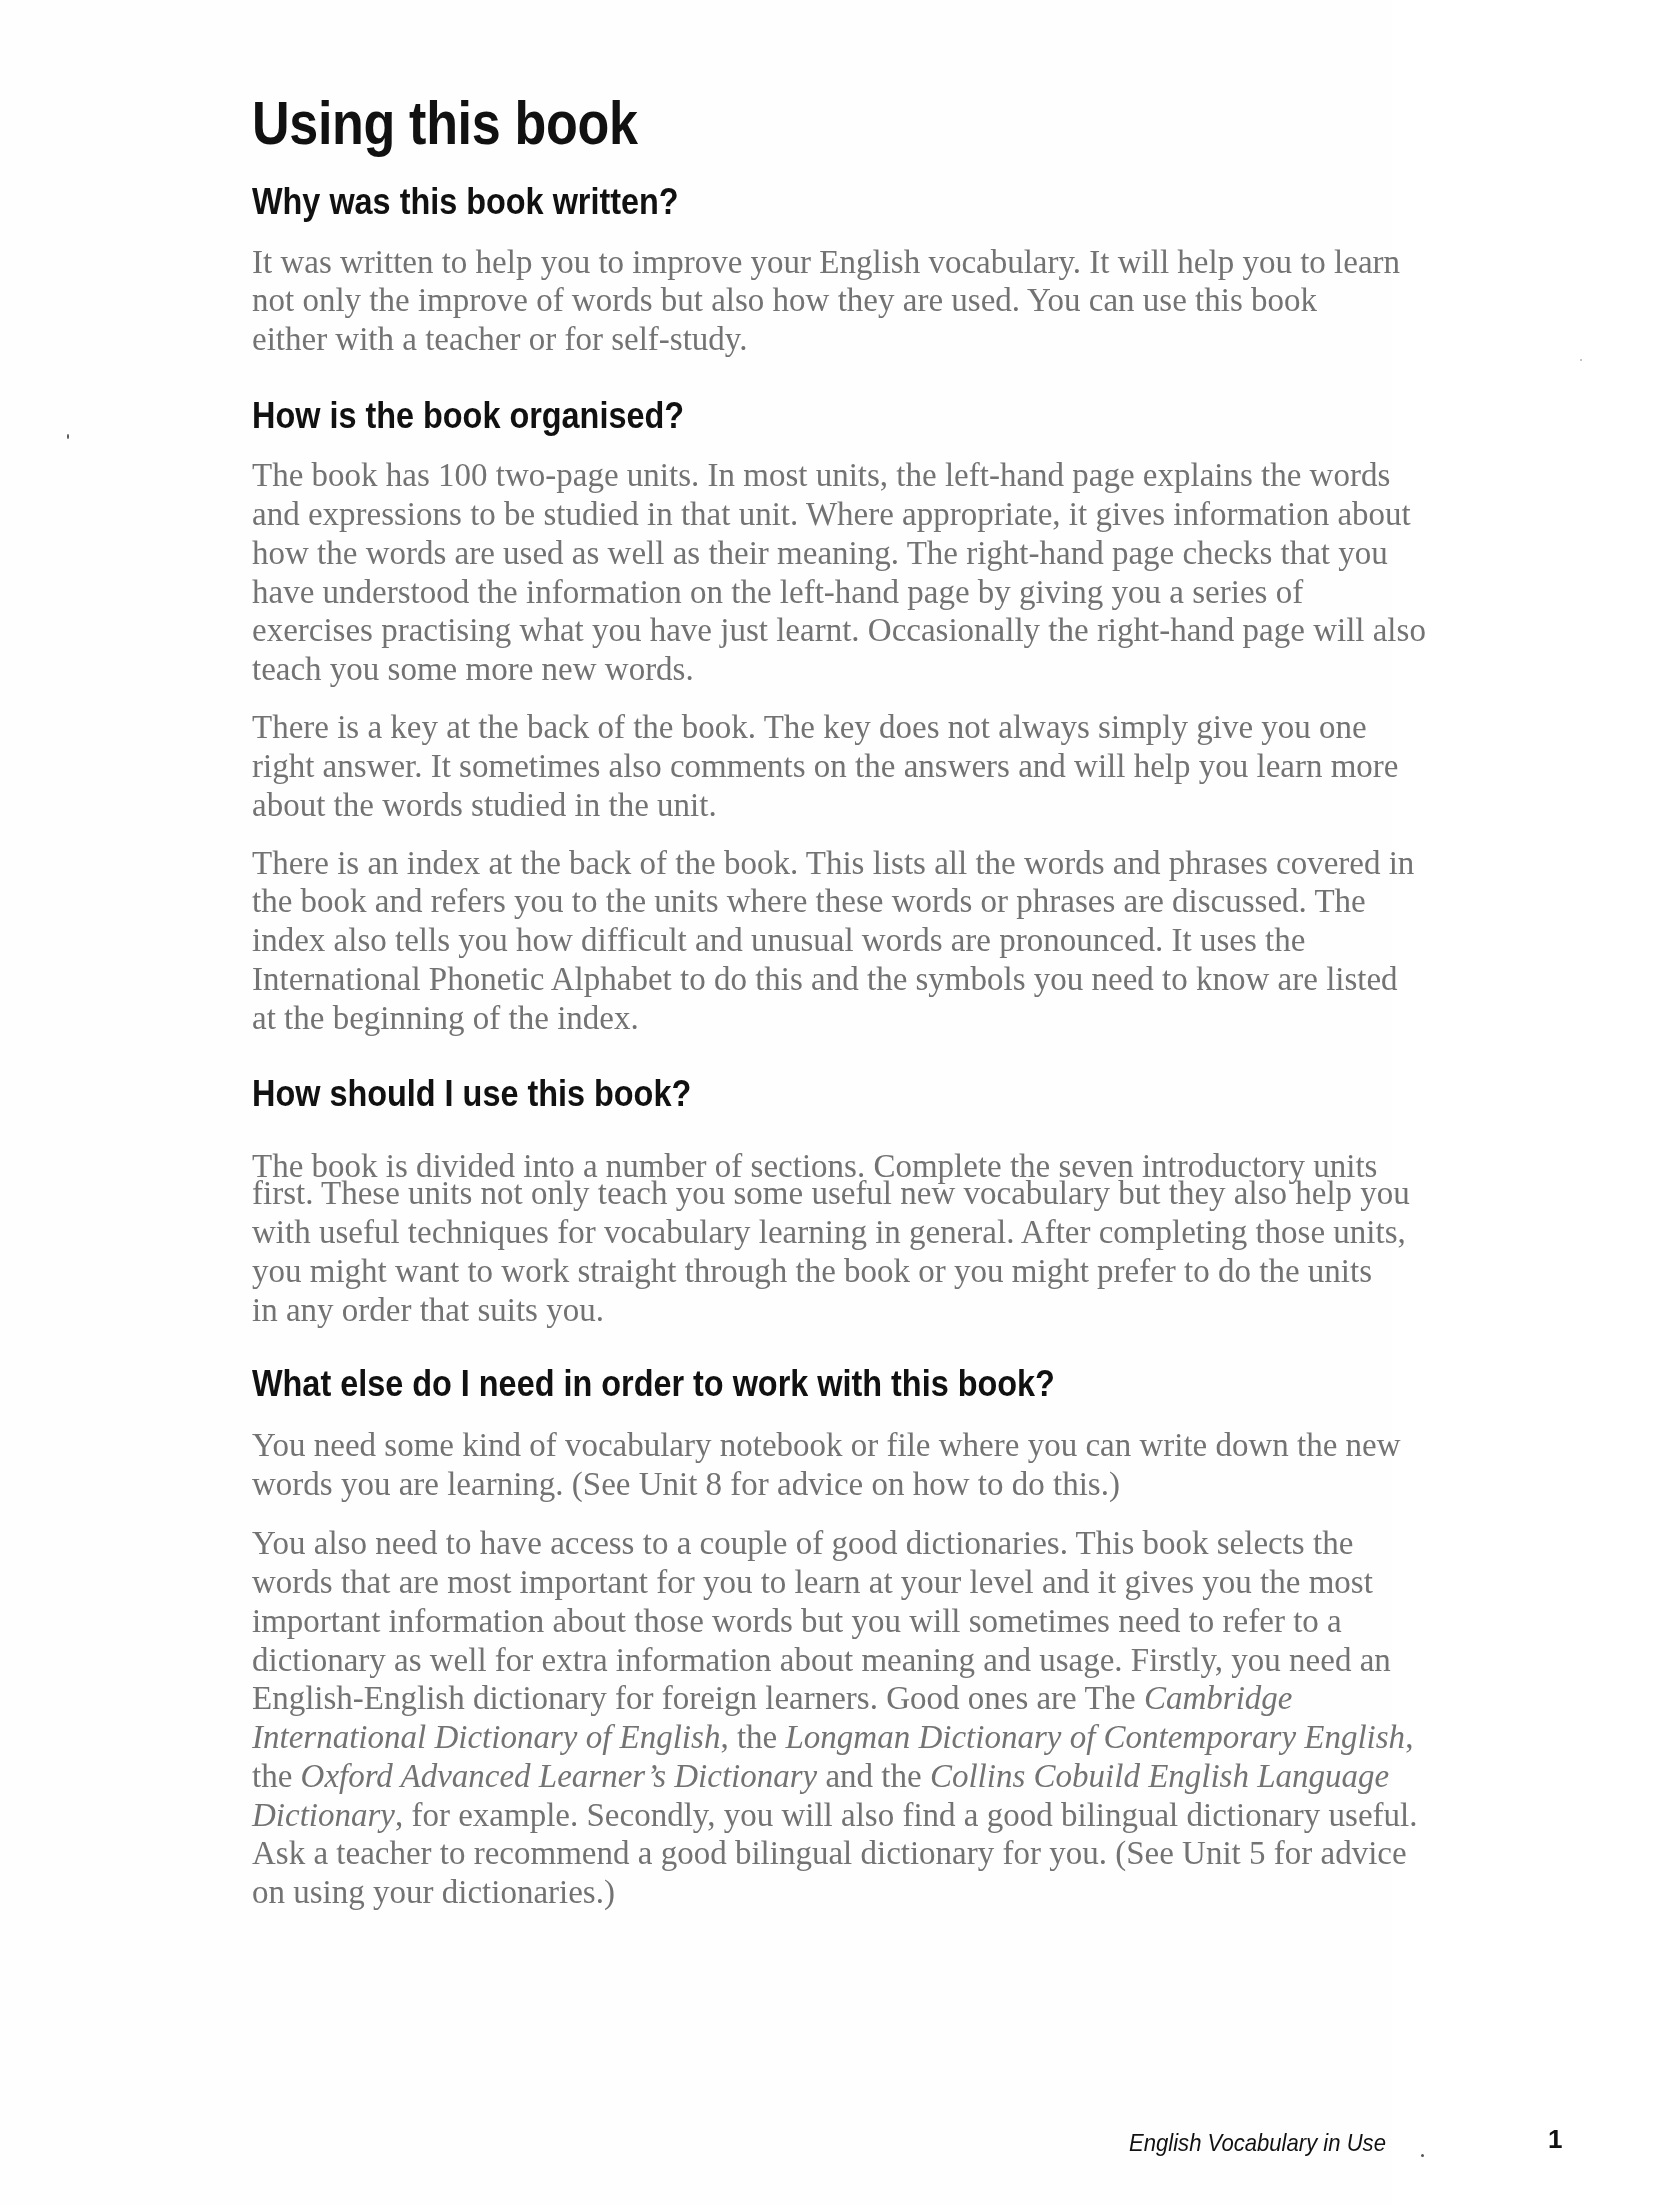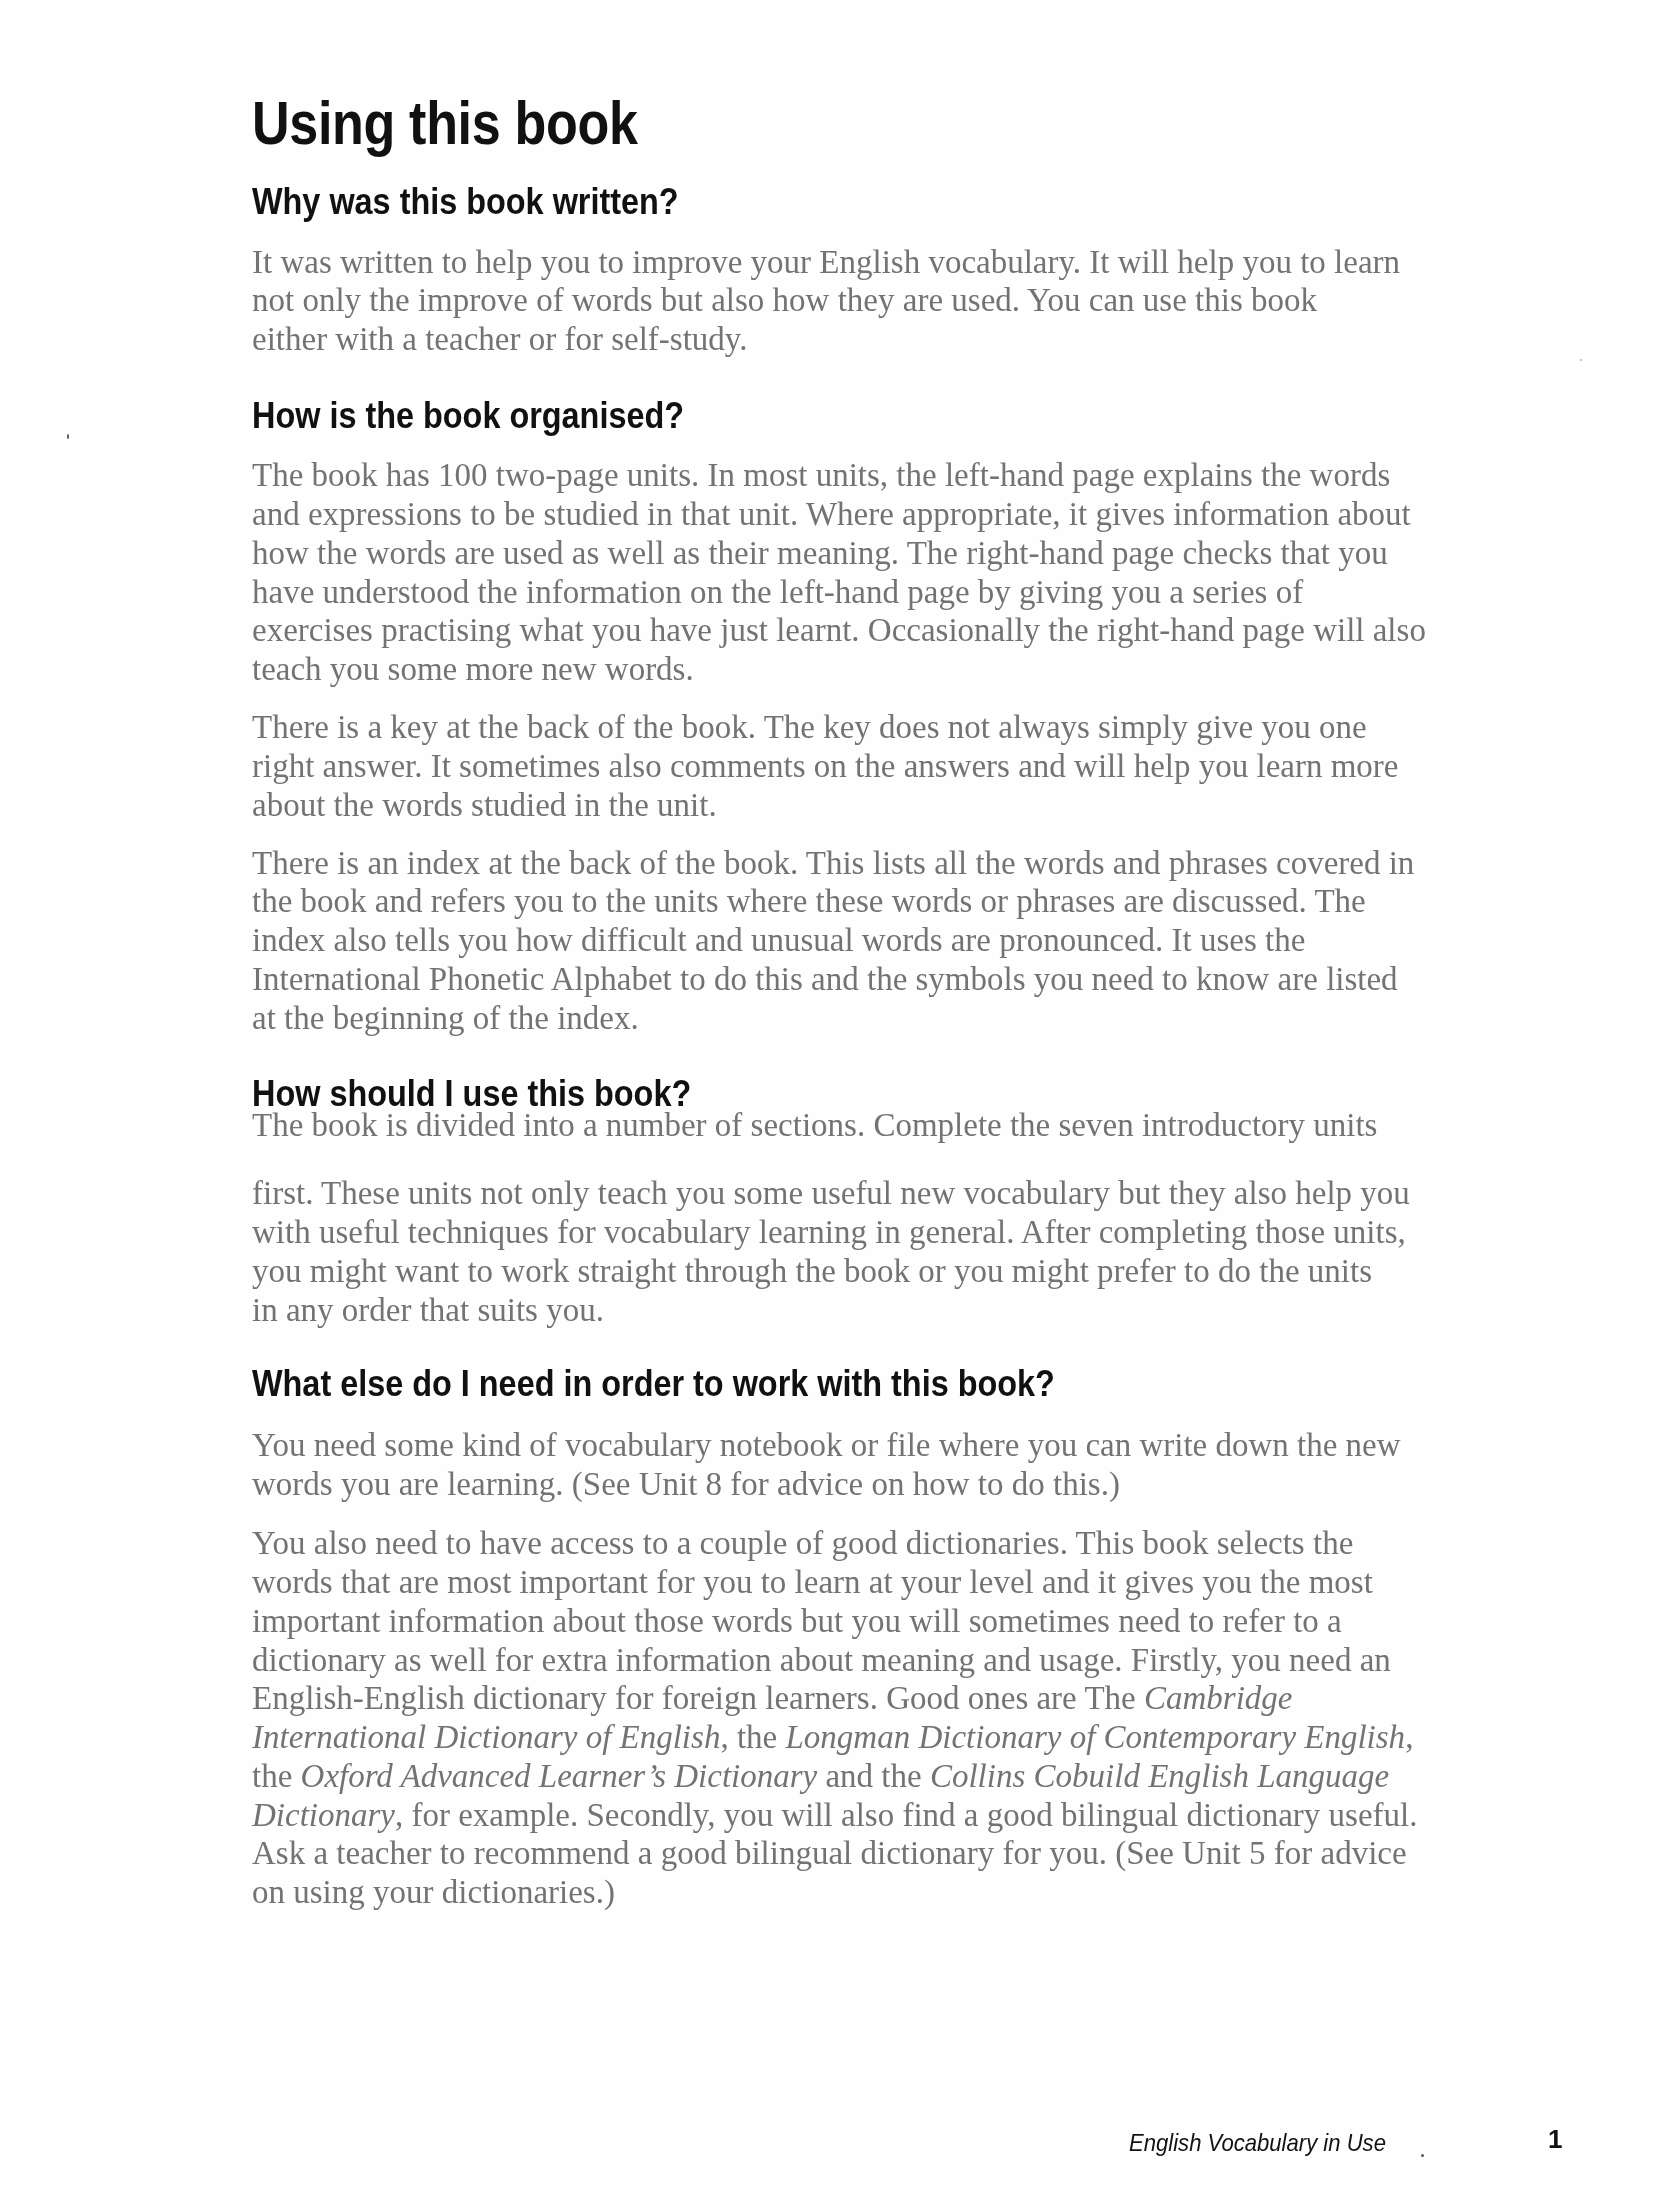--- a/index.html
+++ b/index.html
@@ -63,21 +63,21 @@
   <div>
     <div class="ln body" style="top:847px">There is an index at the back of the book. This lists all the words and phrases covered in</div>
     <div class="ln body" style="top:885px">the book and refers you to the units where these words or phrases are discussed. The</div>
     <div class="ln body" style="top:924px">index also tells you how difficult and unusual words are pronounced. It uses the</div>
     <div class="ln body" style="top:963px">International Phonetic Alphabet to do this and the symbols you need to know are listed</div>
     <div class="ln body" style="top:1002px">at the beginning of the index.</div>
   </div>
 
   <div class="ln heading" style="top:1076px">How should I use this book?</div>
   <div>
-    <div class="ln body" style="top:1109px">The book is divided into a number of sections. Complete the seven introductory units</div>
+    <div class="ln body" style="top:1150px">The book is divided into a number of sections. Complete the seven introductory units</div>
     <div class="ln body" style="top:1177px">first. These units not only teach you some useful new vocabulary but they also help you</div>
     <div class="ln body" style="top:1216px">with useful techniques for vocabulary learning in general. After completing those units,</div>
     <div class="ln body" style="top:1255px">you might want to work straight through the book or you might prefer to do the units</div>
     <div class="ln body" style="top:1294px">in any order that suits you.</div>
   </div>
 
   <div class="ln heading" style="top:1366px">What else do I need in order to work with this book?</div>
   <div>
     <div class="ln body" style="top:1429px">You need some kind of vocabulary notebook or file where you can write down the new</div>
     <div class="ln body" style="top:1468px">words you are learning. (See Unit 8 for advice on how to do this.)</div>

